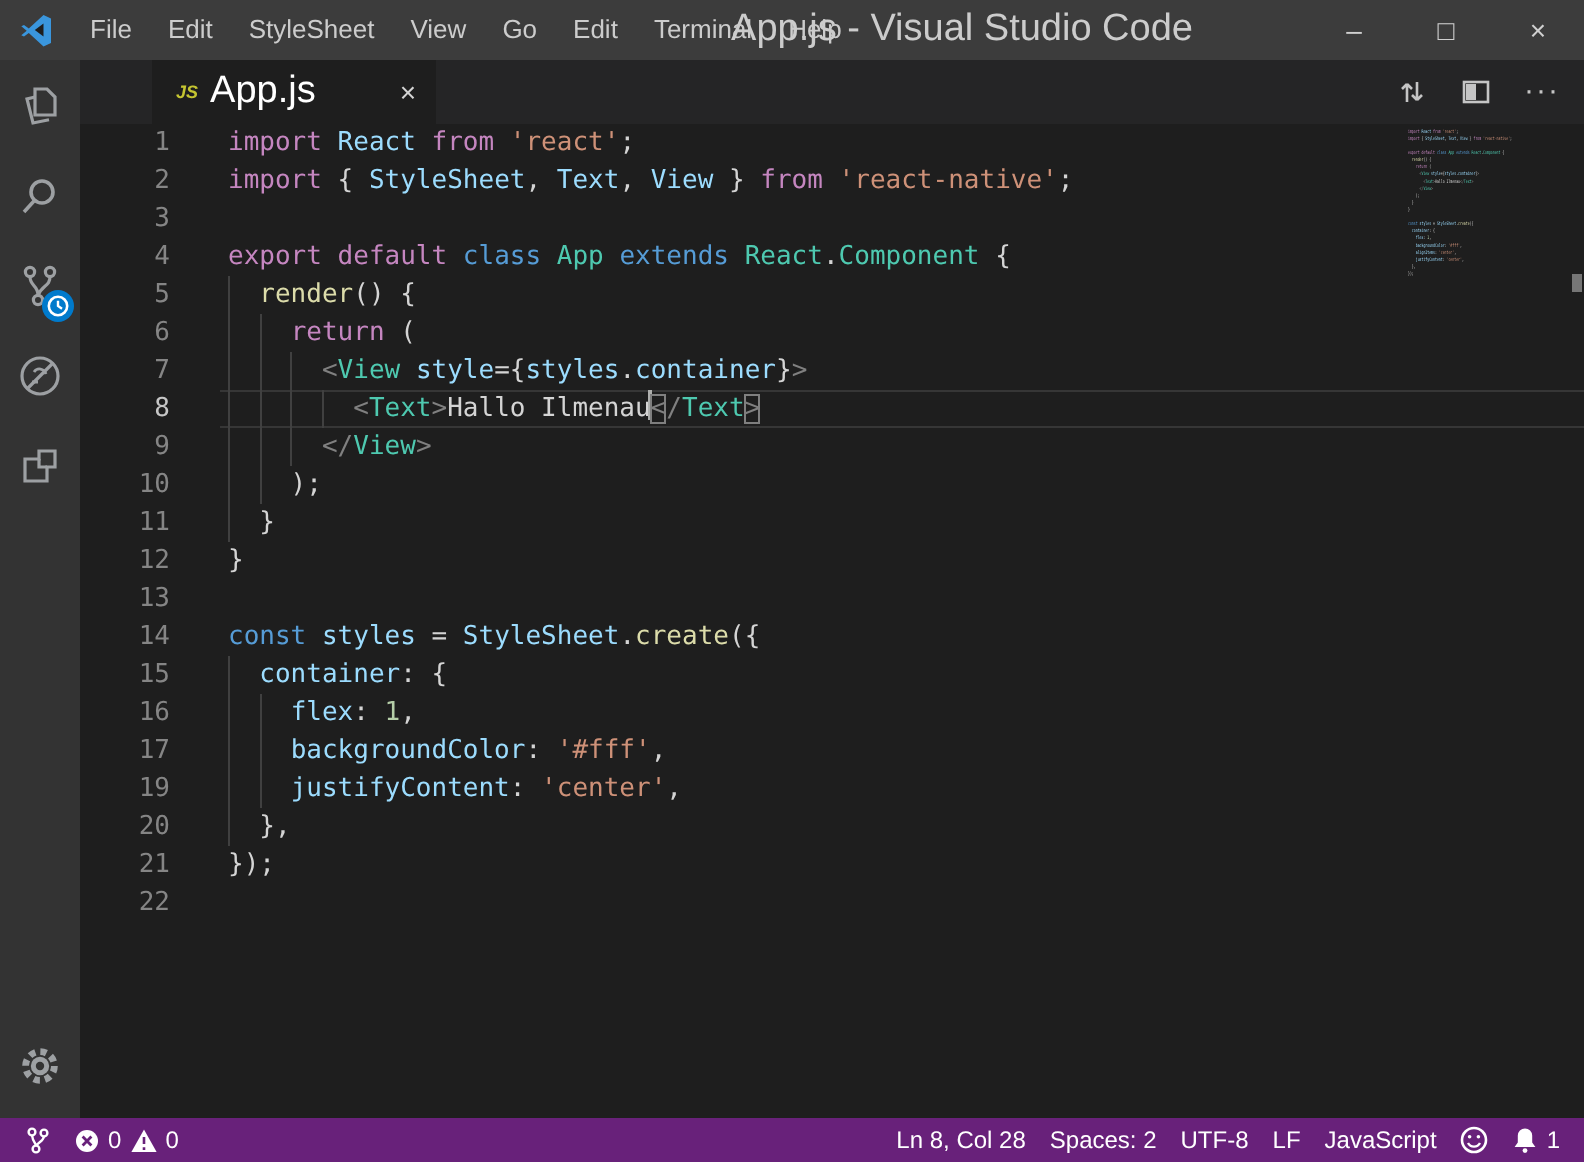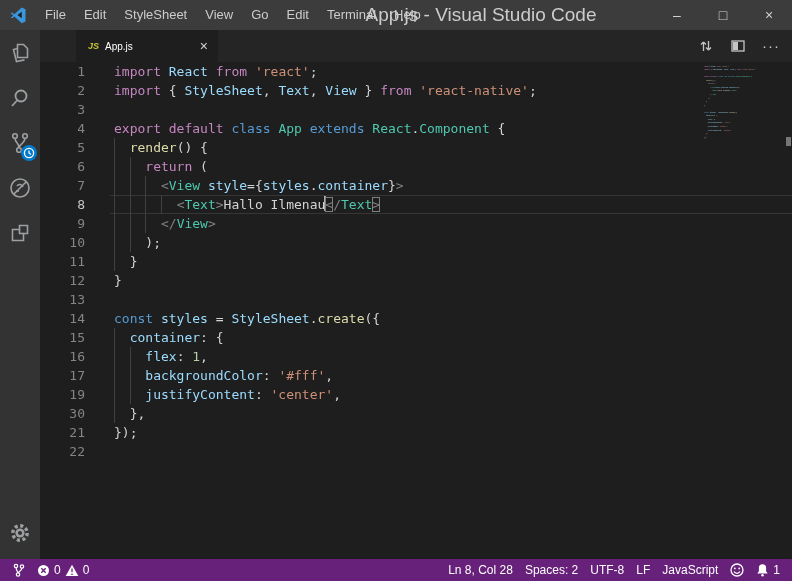--- a/index.html
+++ b/index.html
@@ -24,21 +24,21 @@
   .act-badge{position:absolute;right:3px;bottom:4px;width:16px;height:16px;border-radius:50%;
     background:#007acc;display:flex;align-items:center;justify-content:center;}
   .act-settings{position:absolute;left:0;bottom:8px;width:40px;height:36px;
     display:flex;align-items:center;justify-content:center;}
   
   .tabbar{position:absolute;left:40px;top:30px;right:0;height:32px;background:#252526;
     display:flex;align-items:stretch;z-index:10;padding-left:36px;}
   .tab{width:122px;background:#1e1e1e;display:flex;align-items:center;padding:0 8px 0 12px;
     border-right:1px solid #252526;}
   .tab-js{font-size:9px;font-weight:bold;color:#c5c531;font-style:italic;margin-right:6px;}
-  .tab-label{font-size:10px;color:#ffffff;flex:1;}
+  .tab-label{font-size:19px;color:#ffffff;flex:1;}
   .tab-close{font-size:14px;color:#d4d4d4;padding:0 2px;}
   .tab-actions{margin-left:auto;display:flex;align-items:center;gap:16px;padding-right:12px;color:#c5c5c5;}
   .tab-actions .ellipsis{font-size:15px;letter-spacing:1px;line-height:10px;}
   
   .editor{position:absolute;left:40px;top:62px;right:0;bottom:22px;background:#1e1e1e;overflow:hidden;}
   #code-lines{position:absolute;left:0;top:0;right:0;}
   .line{display:flex;height:19px;line-height:19px;
     font-family:"DejaVu Sans Mono","Liberation Mono",monospace;font-size:13px;color:#d4d4d4;}
   .ln{width:45px;text-align:right;color:#858585;flex:0 0 auto;}
   .lc{flex:1;margin-left:25px;padding-left:4px;position:relative;white-space:pre;}
@@ -241,21 +241,21 @@
         </div>
         <div class="line">
           <span class="ln">17</span>
           <span class="lc"><i class="guide" style="left: 4px;"></i><i class="guide" style="left: 19.66px;"></i><span class="t-pn">    </span><span class="t-vr">backgroundColor</span><span class="t-pn">: </span><span class="t-str">'#fff'</span><span class="t-pn">,</span></span>
         </div>
         <div class="line">
           <span class="ln">19</span>
           <span class="lc"><i class="guide" style="left: 4px;"></i><i class="guide" style="left: 19.66px;"></i><span class="t-pn">    </span><span class="t-vr">justifyContent</span><span class="t-pn">: </span><span class="t-str">'center'</span><span class="t-pn">,</span></span>
         </div>
         <div class="line">
-          <span class="ln">30</span>
+          <span class="ln">20</span>
           <span class="lc"><i class="guide" style="left: 4px;"></i><span class="t-pn">  },</span></span>
         </div>
         <div class="line">
           <span class="ln">21</span>
           <span class="lc"><span class="t-pn">});</span></span>
         </div>
         <div class="line">
           <span class="ln">22</span>
           <span class="lc"></span>
         </div>

